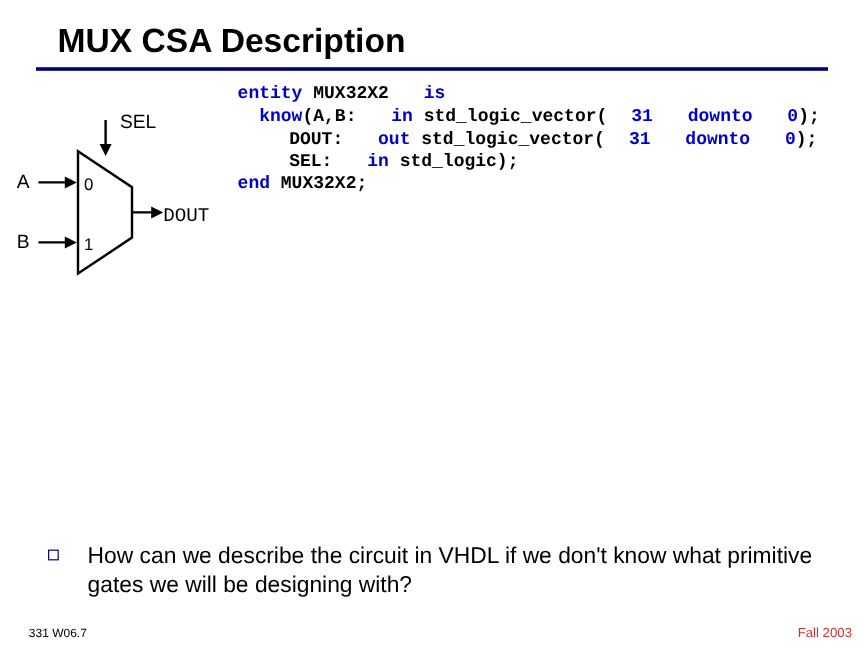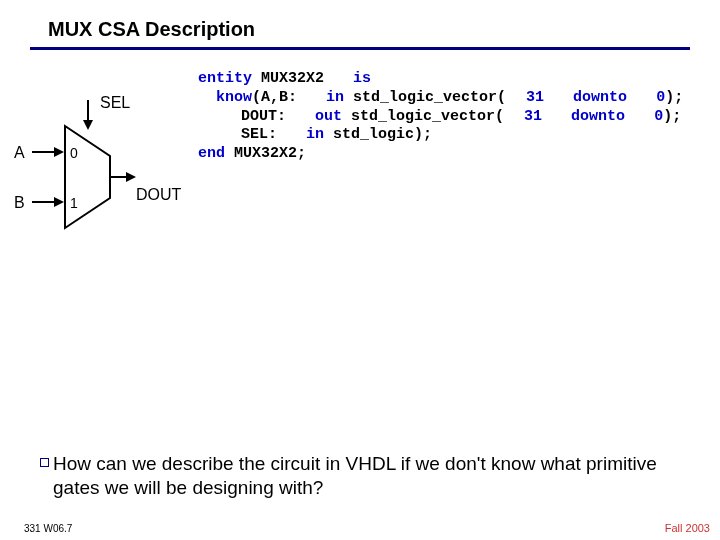--- a/index.html
+++ b/index.html
@@ -8,21 +8,21 @@
     height: 540px;
     background: #fff;
     font-family: Arial, Helvetica, sans-serif;
     position: relative;
     overflow: hidden;
   }
   .title-area {
     padding: 18px 0 0 48px;
   }
   .title {
-    font-size: 20px;
+    font-size: 28px;
     font-weight: bold;
     color: #000;
   }
   .title-underline {
     height: 3px;
     background: #000080;
     margin-top: 6px;
     width: 660px;
     margin-left: -18px;
   }
@@ -49,22 +49,23 @@
   }
   .b-label {
     position: absolute;
     left: 4px;
     top: 128px;
     font-size: 16px;
   }
   .dout-label {
     position: absolute;
     left: 126px;
-    top: 120px;
+    top: 105px;
     font-size: 16px;
+    font-family: Liberation Mono, monospace;
   }
   .mux-svg {
     position: absolute;
     left: 0;
     top: 0;
   }
   .code-block {
     position: absolute;
     left: 178px;
     top: 70px;
@@ -76,21 +77,21 @@
     color: #000;
   }
   .kw { color: #0000cc; margin-left: 20px; }
   .question-row {
     position: absolute;
     left: 40px;
     top: 452px;
     width: 640px;
     display: flex;
     align-items: flex-start;
-    gap: 4px;
+    gap: 24px;
   }
   .bullet {
     width: 9px;
     height: 9px;
     border: 1.5px solid #000080;
     flex-shrink: 0;
     margin-top: 6px;
   }
   .question {
     font-size: 19px;

